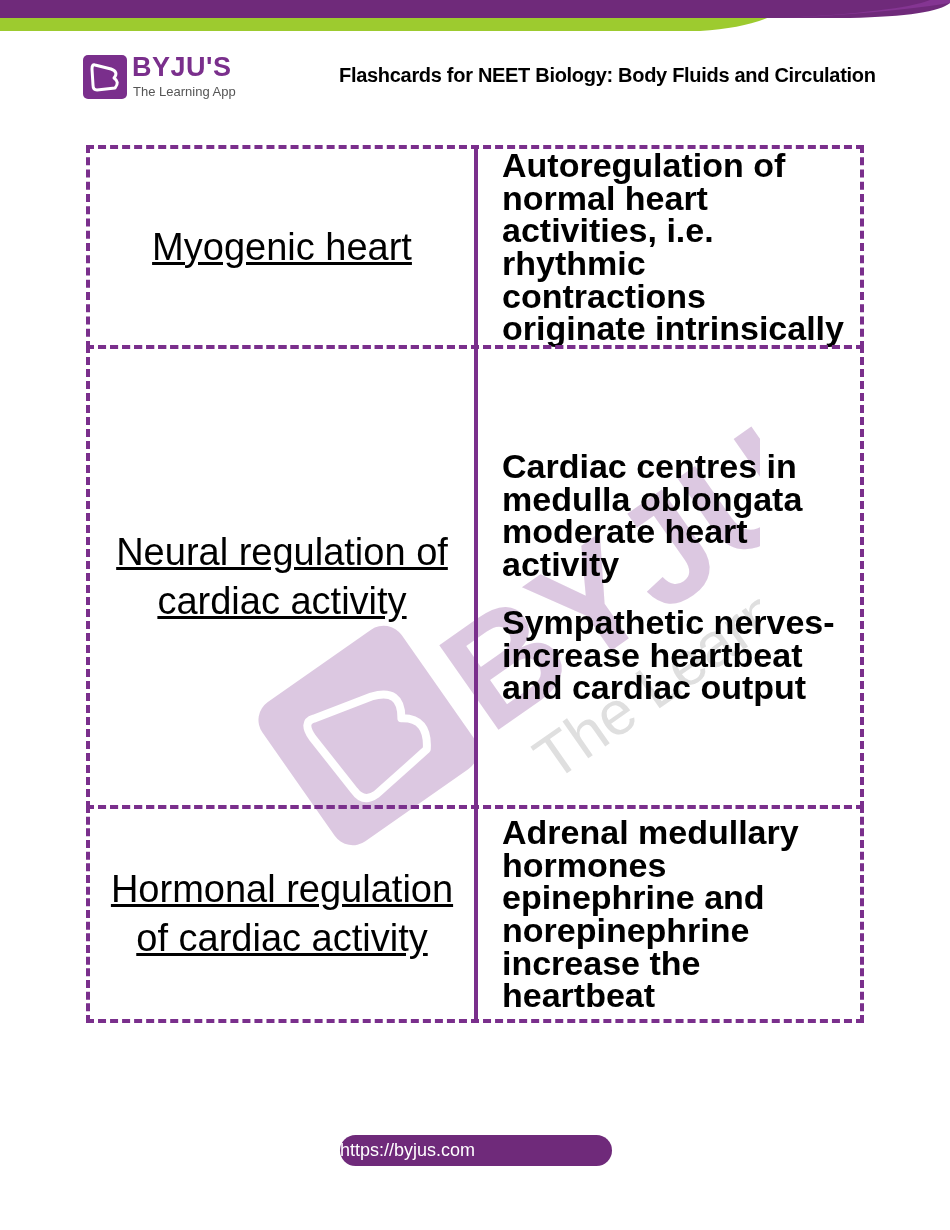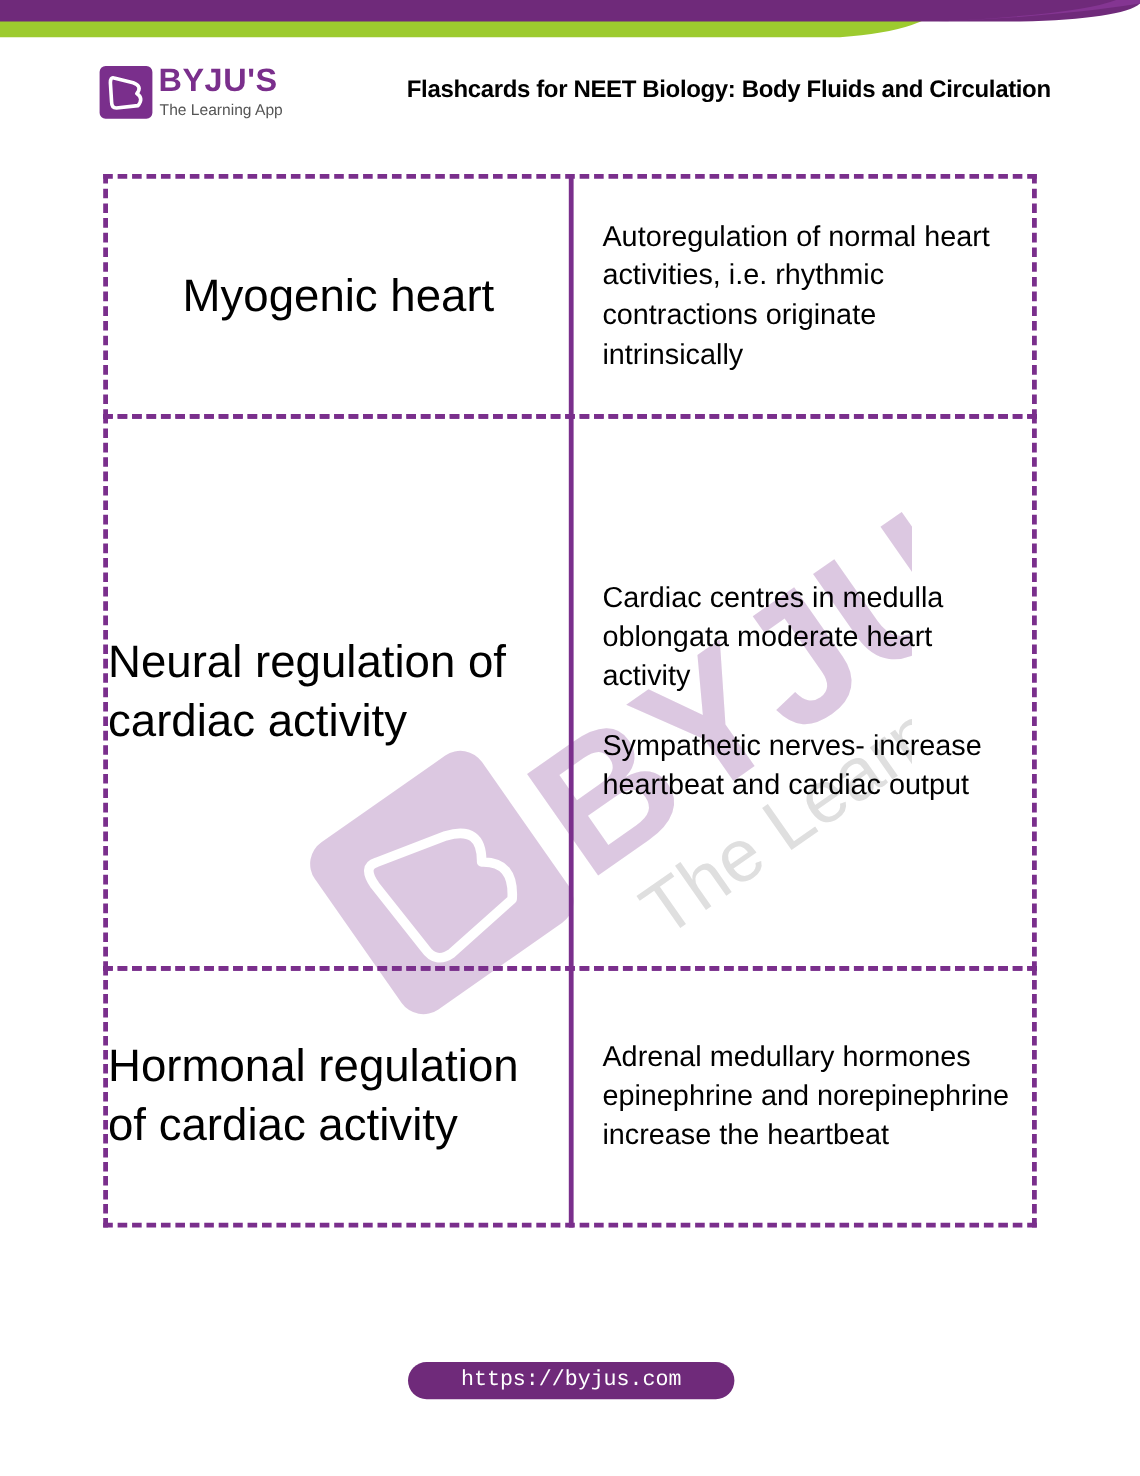--- a/index.html
+++ b/index.html
@@ -41,34 +41,34 @@
     }
     .card .frame {
       position: absolute; left: 0; top: 0; right: 0; bottom: 0;
       border: 4px dashed #7a2f8c; box-sizing: border-box;
     }
     .card .divider {
       position: absolute; left: 388px; top: 0; bottom: 0; width: 4px; background: #7a2f8c;
     }
     .term {
       position: absolute; left: 4px; top: 0; width: 384px; height: 100%;
-      display: flex; align-items: center; justify-content: center; 
-      font-size: 38px; line-height: 49px;
+      display: flex; align-items: center; justify-content: center; text-align: center;
+      font-size: 38px; line-height: 49px; text-decoration: underline;
     }
     .defn {
       position: absolute; left: 416px; top: 0; width: 350px; height: 100%;
       display: flex; flex-direction: column; justify-content: center;
-      font-size: 24px; line-height: 32.6px;
+      font-size: 34px; line-height: 32.6px; font-weight: bold;
     }
     .defn p { margin: 0; }
     .defn p + p { margin-top: 26px; }
     .footer-pill {
       position: absolute; left: 340px; top: 1135px; width: 272px; height: 31px;
       background: #6f2a7a; border-radius: 16px;
-      color: #fff; font-size: 18px; text-align: center; line-height: 30px; font-family: Liberation Mono, monospace;
+      color: #fff; font-size: 18px; text-align: left; line-height: 30px;
     }
   </style>
 </head>
 <body>
 
 <svg class="top-band" width="950" height="40" viewBox="0 0 950 40">
   <path d="M0 0 H790 Q775 26 700 31 H0 Z" fill="#9dcb2f"></path>
   <path d="M0 0 H950 V3 Q935 16 850 18 H0 Z" fill="#6f2a7a"></path>
   <path d="M780 18 Q880 14 950 3 V0 H930 Q900 12 780 18 Z" fill="#843592"></path>
 </svg>

